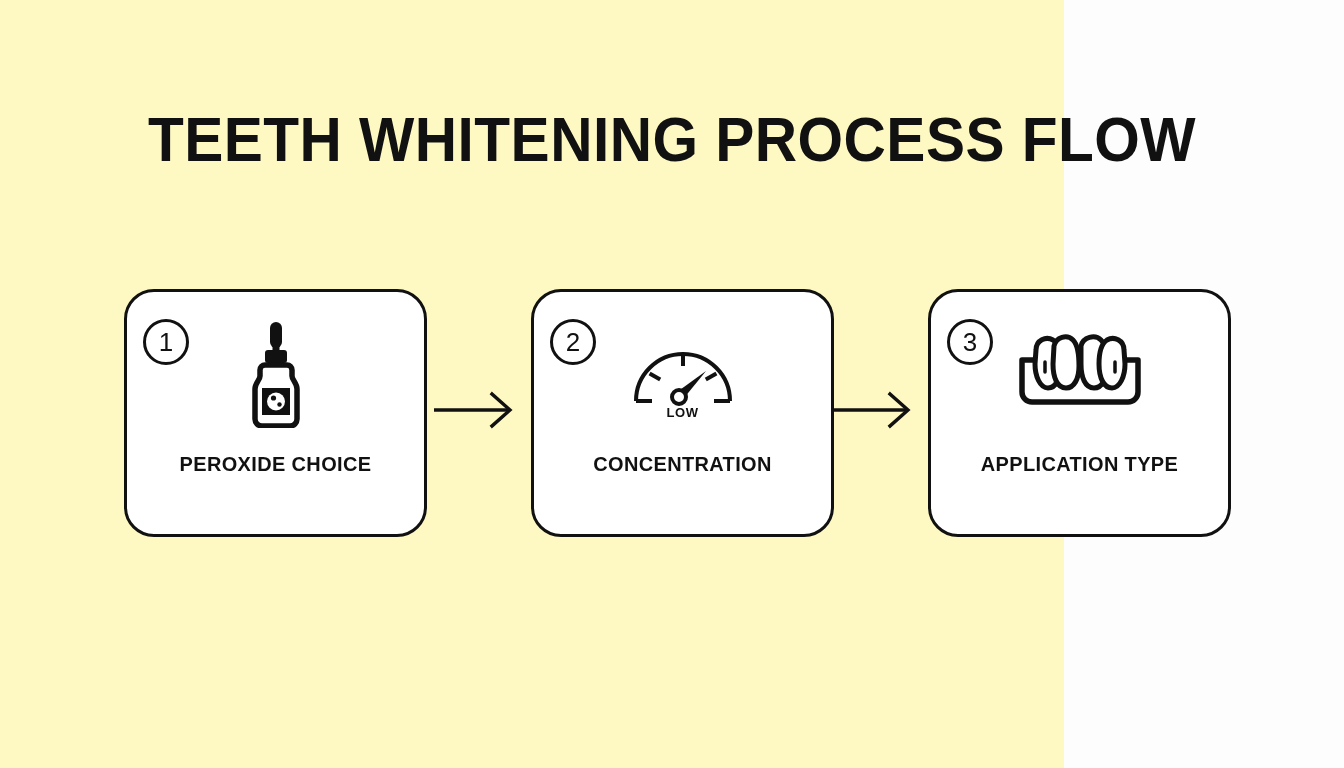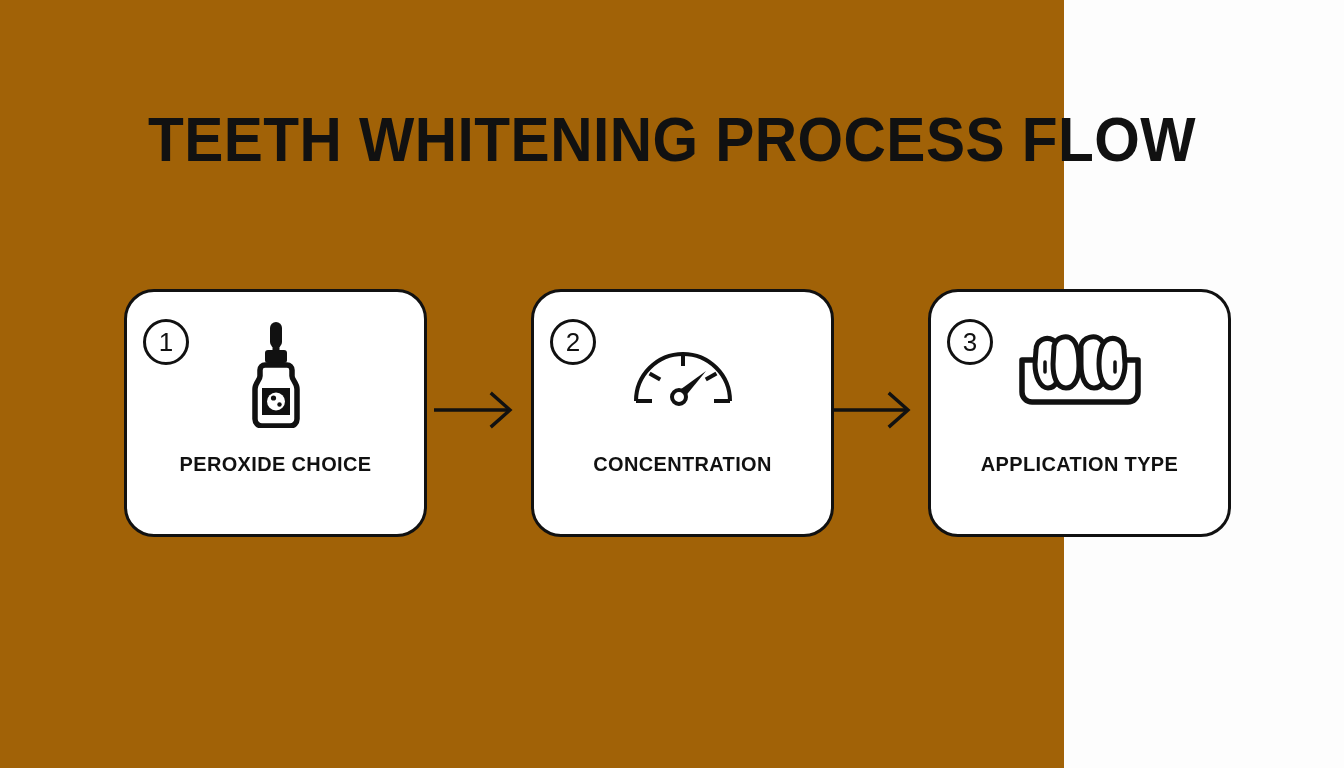--- a/index.html
+++ b/index.html
@@ -10,21 +10,21 @@
     width: 1344px;
     height: 768px;
     background: #fdfdfd;
     font-family: "Liberation Sans", sans-serif;
     overflow: hidden;
   }
   #canvas {
     position: relative;
     width: 1064px;
     height: 768px;
-    background: #a16207;
+    background: #fef9c3;
   }
 
   
   .page-title {
     position: absolute;
     left: 0;
     top: 108px;
     width: 1344px;
     text-align: center;
     font-family: "Liberation Sans", sans-serif;
@@ -182,20 +182,21 @@
 
           <line x1="25.6" y1="38.6" x2="36.2" y2="44.6" stroke="#111111" stroke-width="4"></line>
           <line x1="59" y1="19" x2="59" y2="31" stroke="#111111" stroke-width="4"></line>
           <line x1="92.4" y1="38.6" x2="81.8" y2="44.6" stroke="#111111" stroke-width="4"></line>
 
           <path d="M54 62 L53 57 L82 36 L60 63 Z" fill="#111111"></path>
           <circle cx="55" cy="62" r="7" fill="#ffffff" stroke="#111111" stroke-width="4"></circle>
         </svg>
       </div>
 
+      <div class="gauge-caption">LOW</div>
 
       <div class="card-label">CONCENTRATION</div>
     </div>
 
     <div class="arrow arrow-2">
       <svg width="90" height="42" viewBox="0 0 90 42" fill="none" aria-hidden="true">
         <line x1="0" y1="21" x2="74" y2="21" stroke="#111111" stroke-width="3.4"></line>
         <polyline points="58,5 76,21 58,37" fill="none" stroke="#111111" stroke-width="3.4" stroke-linecap="square" stroke-linejoin="miter"></polyline>
       </svg>
     </div>

